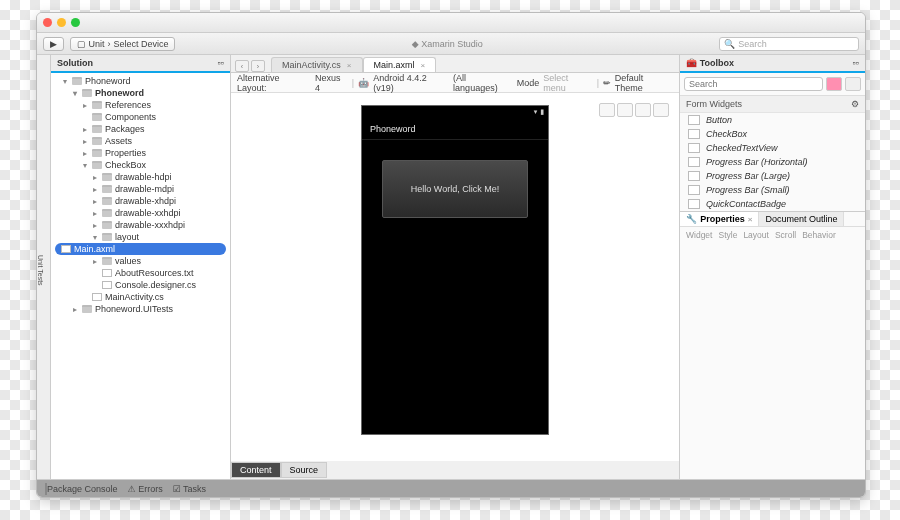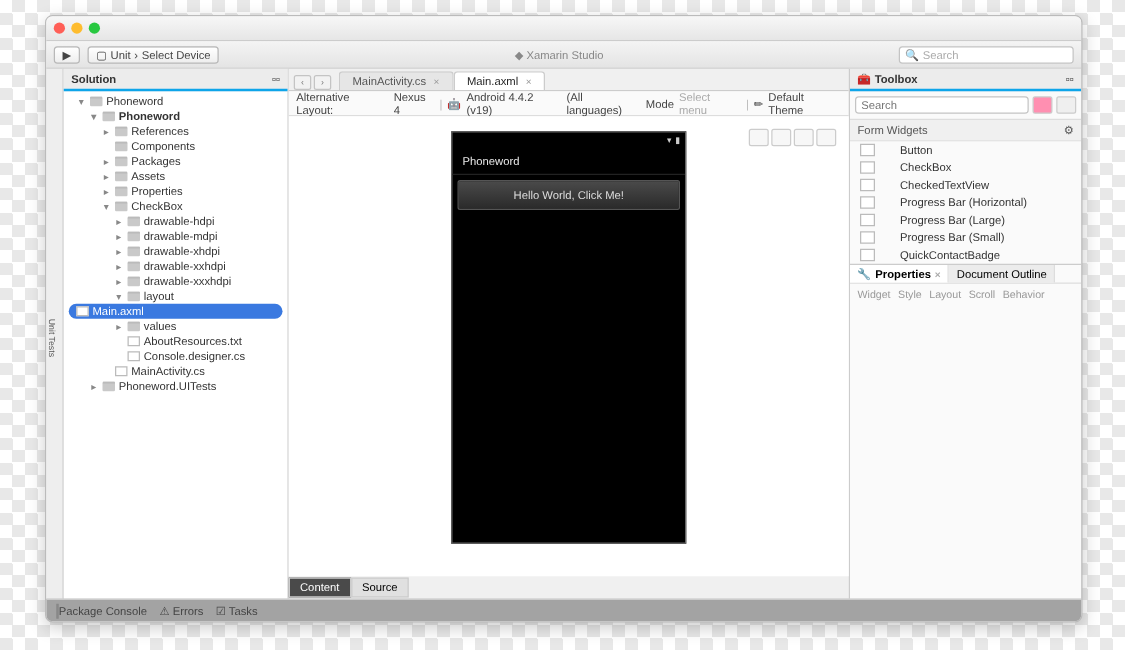--- a/index.html
+++ b/index.html
@@ -35,31 +35,31 @@
 .ctx { display: flex; align-items: center; gap: 4px; height: 20px; padding: 0 6px; font-size: 9px; color: #444; border-bottom: 1px solid #ddd; background: #fafafa; }
 .ctx .sep { color: #bbb; }
 .ctx .muted { color: #aaa; }
 .designer { flex: 1; position: relative; background: #fff; display: flex; align-items: flex-start; justify-content: center; padding-top: 12px; }
 .design-tools { position: absolute; right: 10px; top: 10px; display: flex; gap: 2px; }
 .dtool { width: 16px; height: 14px; border: 1px solid #ccc; background: #f7f7f7; border-radius: 2px; }
 .phone { width: 188px; height: 330px; background: #000; border: 1px solid #666; position: relative; }
 .phone-status { height: 12px; display: flex; justify-content: flex-end; align-items: center; padding: 0 4px; gap: 3px; }
 .phone-status span { color: #ccc; font-size: 7px; }
 .phone-appbar { height: 22px; display: flex; align-items: center; padding: 0 8px; color: #e8e8e8; font-size: 9px; border-bottom: 1px solid #222; }
-.phone-btn { margin: 4px; padding: 6px; text-align: center; color: #ddd; font-size: 9px; background: linear-gradient(#4a4a4a,#2a2a2a); border: 1px solid #555; border-radius: 2px; }
+.phone-btn { margin: 20px; padding: 23px; text-align: center; color: #ddd; font-size: 9px; background: linear-gradient(#4a4a4a,#2a2a2a); border: 1px solid #555; border-radius: 2px; }
 .btm-tabs { height: 18px; display: flex; align-items: center; font-size: 9px; gap: 0; }
 .btab { padding: 2px 8px; background: #e0e0e0; border: 1px solid #ccc; }
 .btab.active { background: #4a4a4a; color: #fff; }
 .right { width: 186px; background: #fafafa; border-left: 1px solid #ccc; display: flex; flex-direction: column; font-size: 9px; }
 .toolbox-search { padding: 4px; display: flex; gap: 3px; border-bottom: 1px solid #ddd; }
 .toolbox-search input { flex: 1; height: 14px; border: 1px solid #c4c4c4; border-radius: 3px; font-size: 9px; padding: 0 16px 0 4px; }
 .tbx-btn { width: 16px; height: 14px; border: 1px solid #ccc; background: #efefef; border-radius: 2px; }
 .tbx-btn.accent { background: #ff8fb1; }
 .tbx-group { padding: 3px 6px; background: #f0f0f0; color: #555; display: flex; justify-content: space-between; border-bottom: 1px solid #e4e4e4; }
-.tbx-item { display: flex; align-items: center; gap: 20px; padding: 2px 8px; color: #333; }
+.tbx-item { display: flex; align-items: center; gap: 6px; padding: 2px 8px; color: #333; font-style: italic; }
 .tbx-ico { width: 12px; height: 10px; border: 1px solid #bbb; background: #fff; }
 .props { border-top: 1px solid #ccc; }
 .ptabs { display: flex; font-size: 9px; border-bottom: 1px solid #ddd; }
 .ptab { padding: 2px 6px; border-right: 1px solid #ddd; background: #ececec; display: flex; gap: 3px; align-items: center; }
 .ptab.active { background: #fff; font-weight: 600; }
 .ptab .x { color: #aaa; font-size: 8px; }
 .prop-sub { display: flex; gap: 6px; padding: 3px 6px; color: #999; font-size: 8.5px; text-align: right; }
 .status { height: 18px; border-top: 1px solid #ccc; background: #a3a3a3; display: flex; align-items: center; justify-content: flex-start; gap: 10px; padding: 0 8px; font-size: 9px; color: #444; }
 .status .ico-sq { width: 8px; height: 8px; border: 1px solid #888; }
 .nav-btns { display: flex; gap: 2px; margin-right: 6px; }

